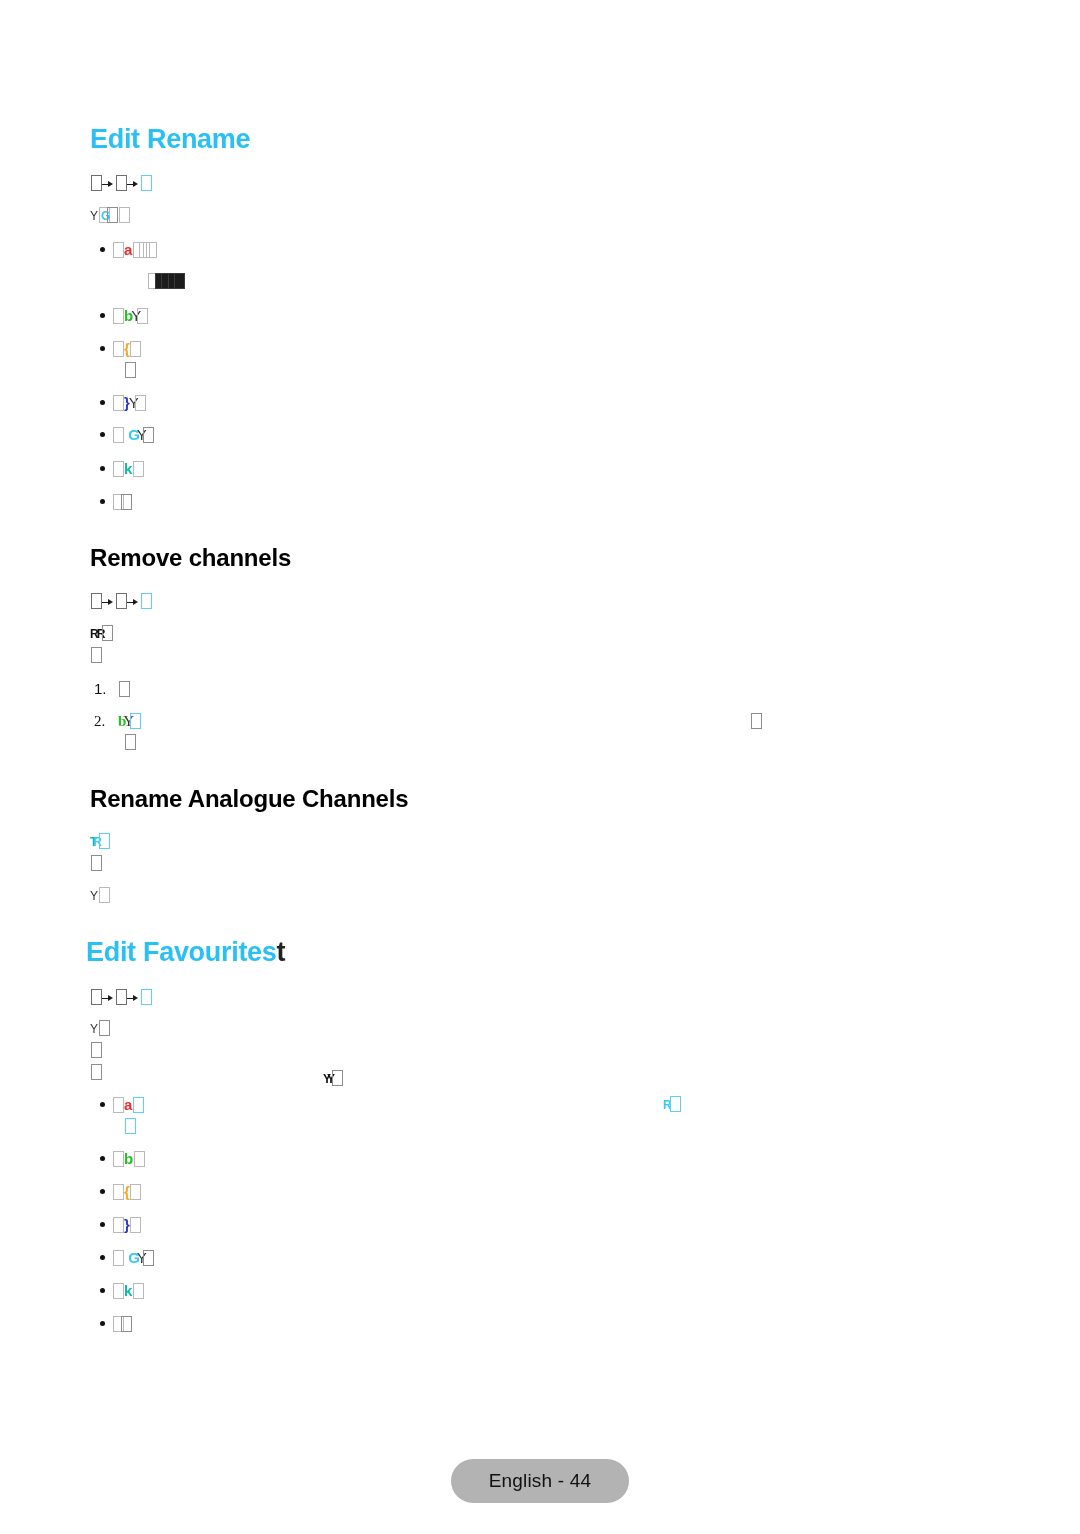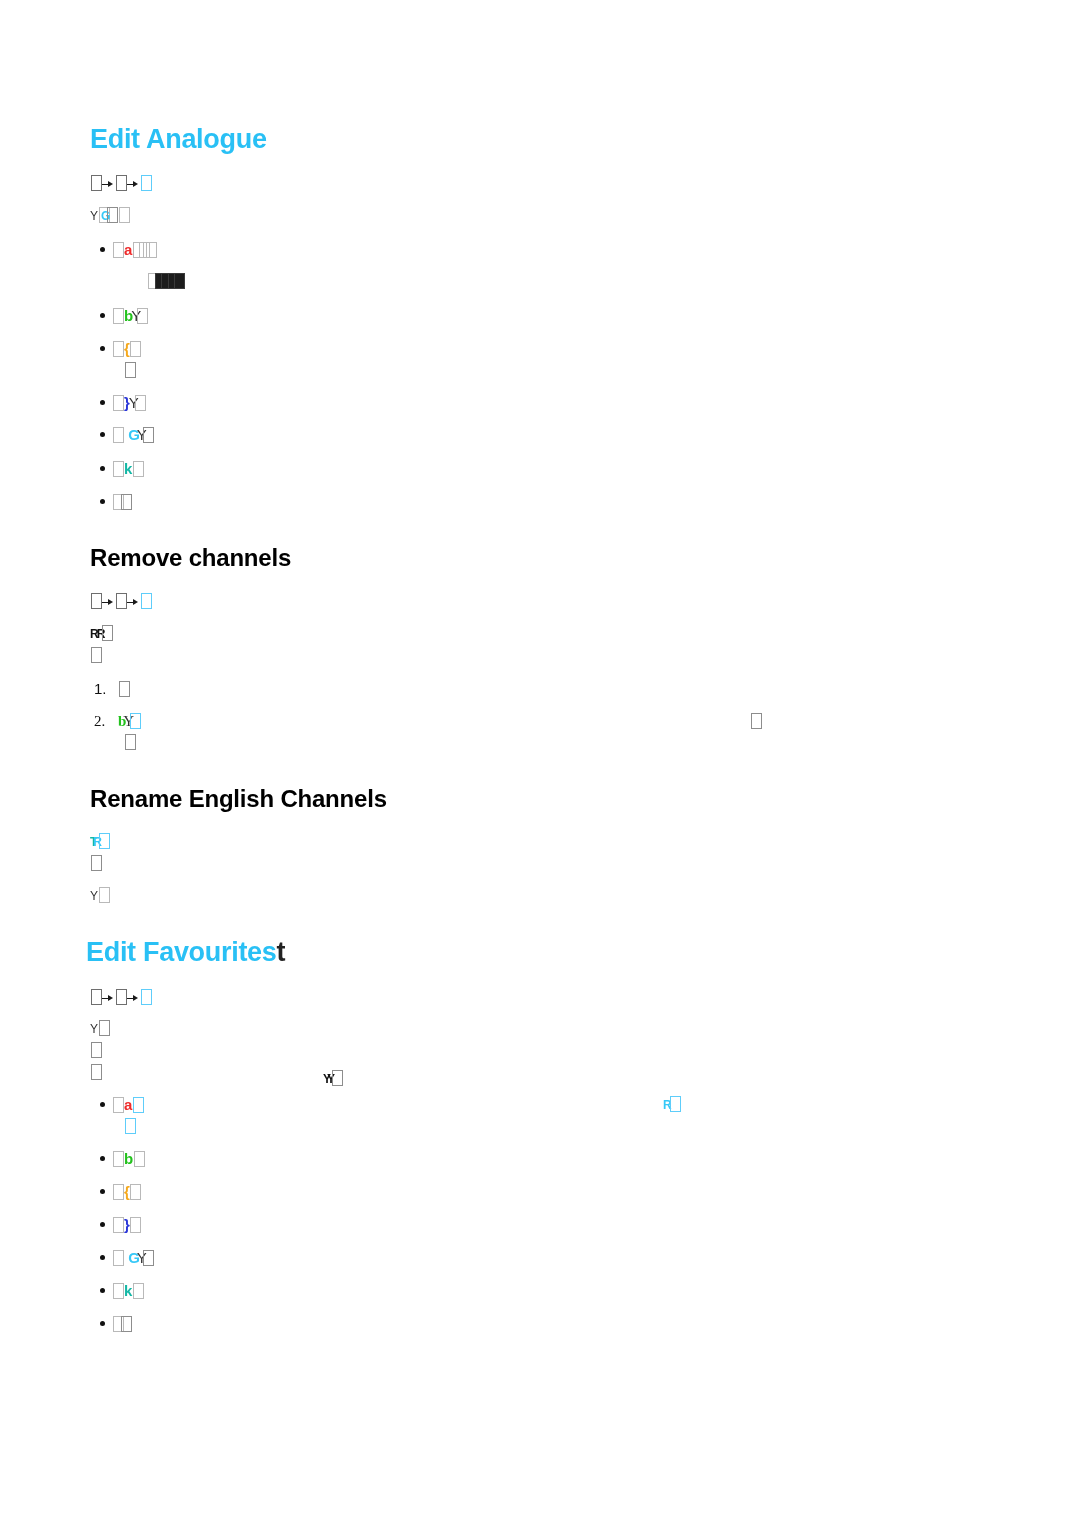--- a/index.html
+++ b/index.html
@@ -119,21 +119,21 @@
   .barcluster{position:absolute;white-space:nowrap;}
   .barcluster .tofu{margin-left:-5px;}
   .barcluster .tofu:first-child{margin-left:0;}
 </style>
 </head>
 <body>
 
 <div class="page">
 
   <div class="h-blue" style="left:90px;top:124px;">
-    <span>Edit Analogue</span>
+    <span>Edit Rename</span>
   </div>
 
   <div class="crumb" style="left:90px;top:173px;">
     <span class="tofu"></span><span class="arrow"></span><span class="tofu"></span><span class="arrow"></span><span class="tofu cy"></span>
   </div>
 
   <div class="line" style="left:90px;top:206px;">
     <span class="g-dark">Y</span><span class="tofu lt"></span><span class="g-cyan tofu-overlap" style="margin-left:-9px;">G</span><span class="tofu gy" style="margin-left:-3px;"></span><span class="tofu lt"></span>
   </div>
 
@@ -195,21 +195,21 @@
     <span class="idx">2.</span><span class="g-green">b</span><span class="g-dark" style="margin-left:-3px;">Y</span><span class="tofu cy" style="margin-left:-4px;"></span>
   </div>
   <div class="line" style="left:124px;top:733px;">
     <span class="tofu gy"></span>
   </div>
   <div class="line" style="left:750px;top:712px;">
     <span class="tofu gy"></span>
   </div>
 
   <div class="h-black" style="left:90px;top:785px;">
-    <span>Rename English Channels</span>
+    <span>Rename Analogue Channels</span>
   </div>
 
   <div class="line" style="left:90px;top:832px;">
     <span class="g-teal">T</span><span class="g-cyan" style="margin-left:-4px;">R</span><span class="tofu cy" style="margin-left:-3px;"></span>
   </div>
   <div class="line" style="left:90px;top:854px;">
     <span class="tofu gy"></span>
   </div>
 
   <div class="line" style="left:90px;top:886px;">
@@ -266,14 +266,17 @@
   </div>
 
   <div class="bullet" style="left:100px;top:1281px;">
     <span class="dot"></span><span class="tofu lt"></span><span class="g-teal">k</span><span class="tofu lt"></span>
   </div>
 
   <div class="bullet" style="left:100px;top:1314px;">
     <span class="dot"></span><span class="tofu lt"></span><span class="tofu gy" style="margin-left:-3px;"></span>
   </div>
 
+  <div class="footer">
+    <span>English - 44</span>
+  </div>
 
 </div>
 
 </body></html>

